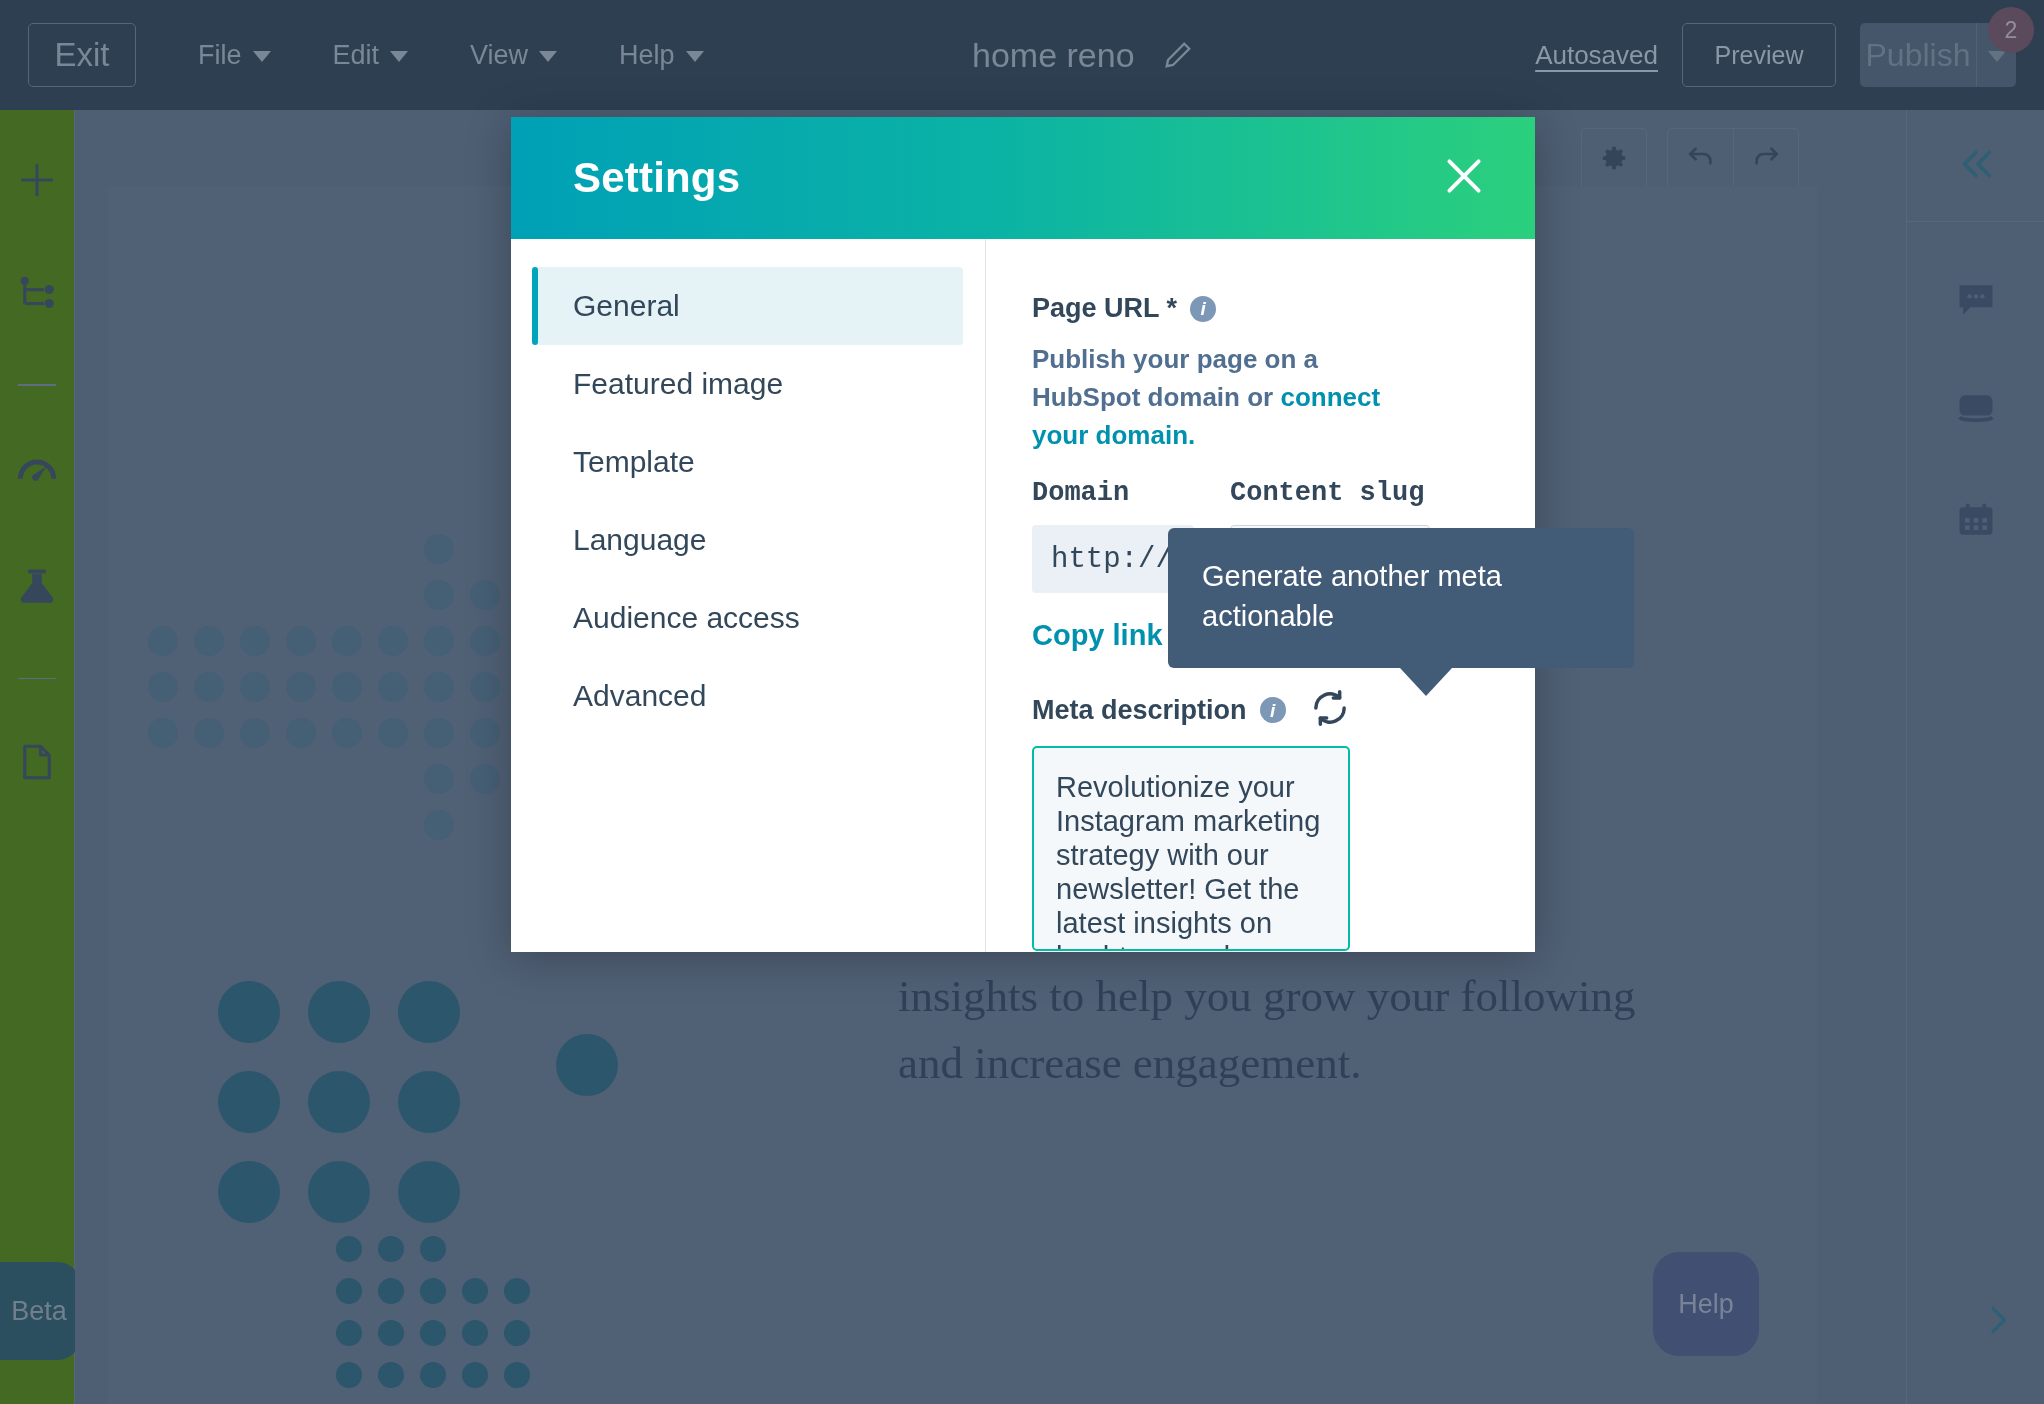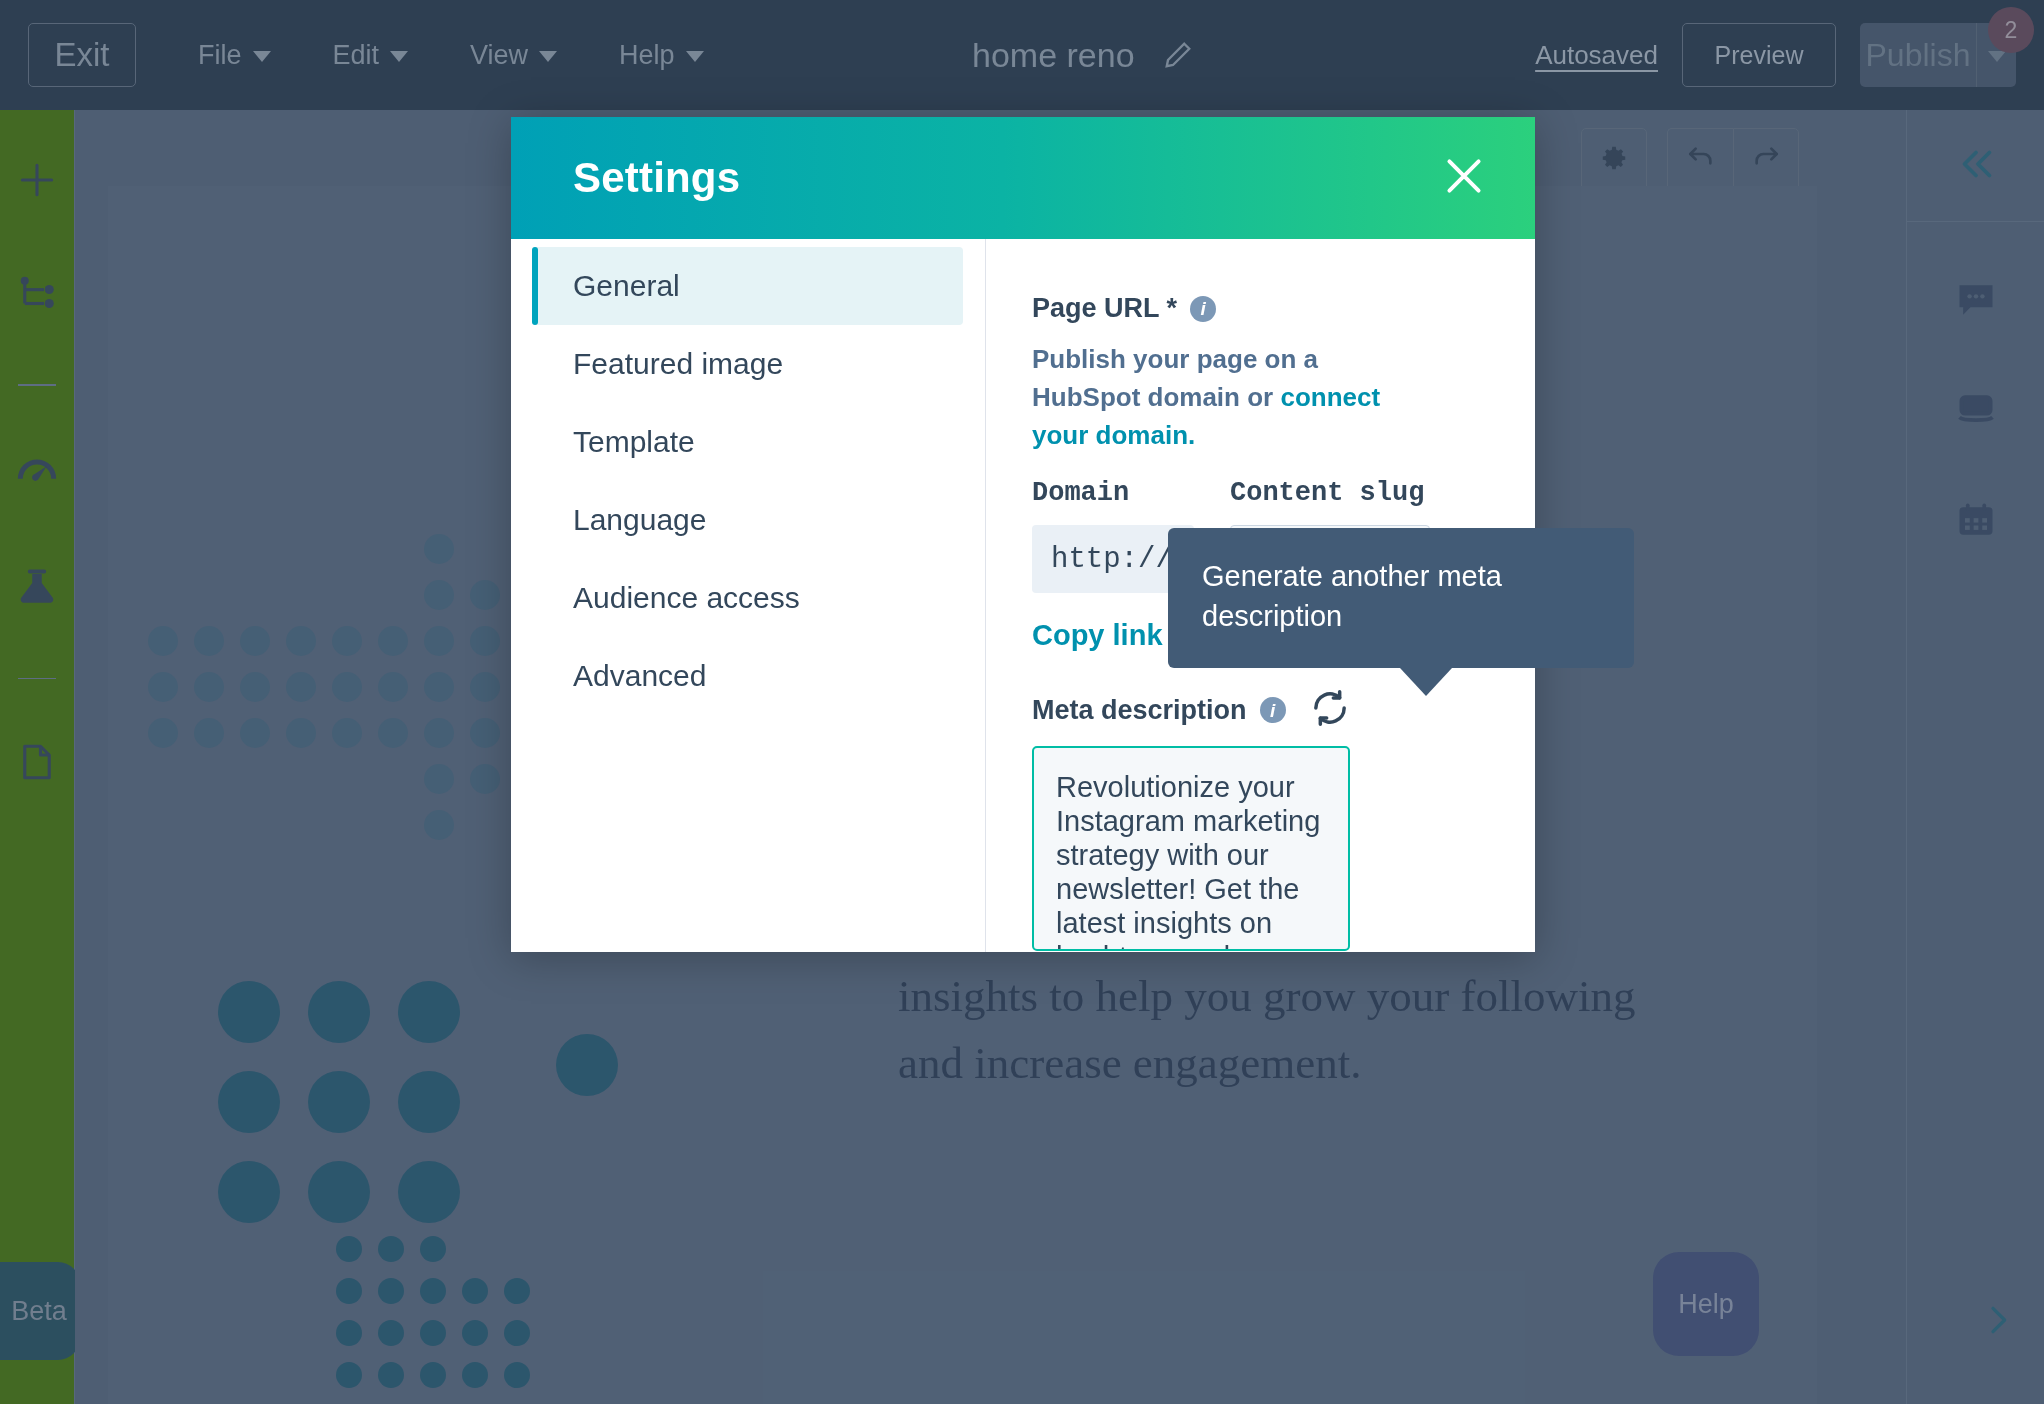--- a/index.html
+++ b/index.html
@@ -208,21 +208,21 @@
     padding: 0 46px 0 62px;
     flex: none;
   }
   #modal-title { color: #fff; font-size: 42px; font-weight: bold; letter-spacing: .2px; }
   #modal-close { color: #fff; cursor: pointer; }
 
   #modal-body { display: flex; flex: 1; min-height: 0; }
 
   #modal-nav {
     width: 475px; border-right: 1px solid #dfe3eb;
-    padding-top: 8px; flex: none;
+    padding-top: 28px; flex: none;
   }
   .nav-item {
     height: 78px; margin: 0 22px;
     display: flex; align-items: center;
     padding-left: 40px;
     font-size: 30px; color: #33475b;
     border-radius: 4px;
     position: relative;
   }
   .nav-item.active { background: #e5f3f6; }
@@ -643,14 +643,14 @@
 
       <div class="meta-textarea">
         <span>Revolutionize your Instagram marketing strategy with our newsletter! Get the latest insights on hashtags and content</span>
       </div>
 
     </div>
   </div>
 </div>
 
 <div id="tooltip">
-  <span>Generate another meta description</span>
+  <span>Generate another meta actionable</span>
 </div>
 
 </body></html>

